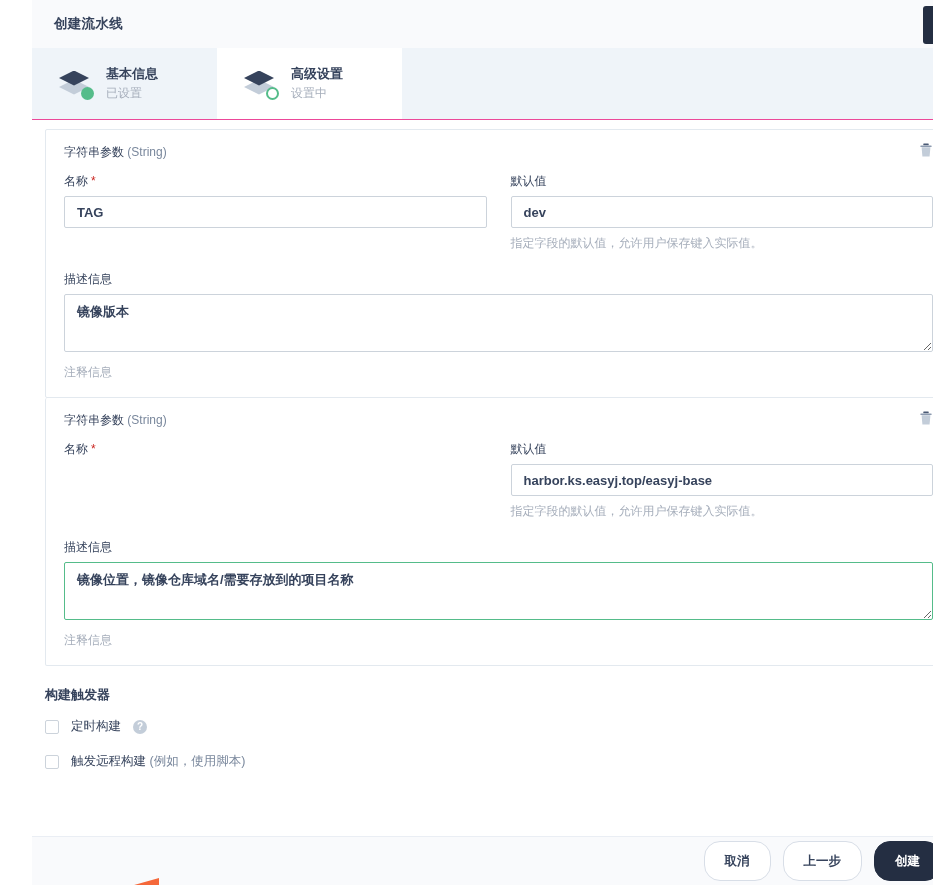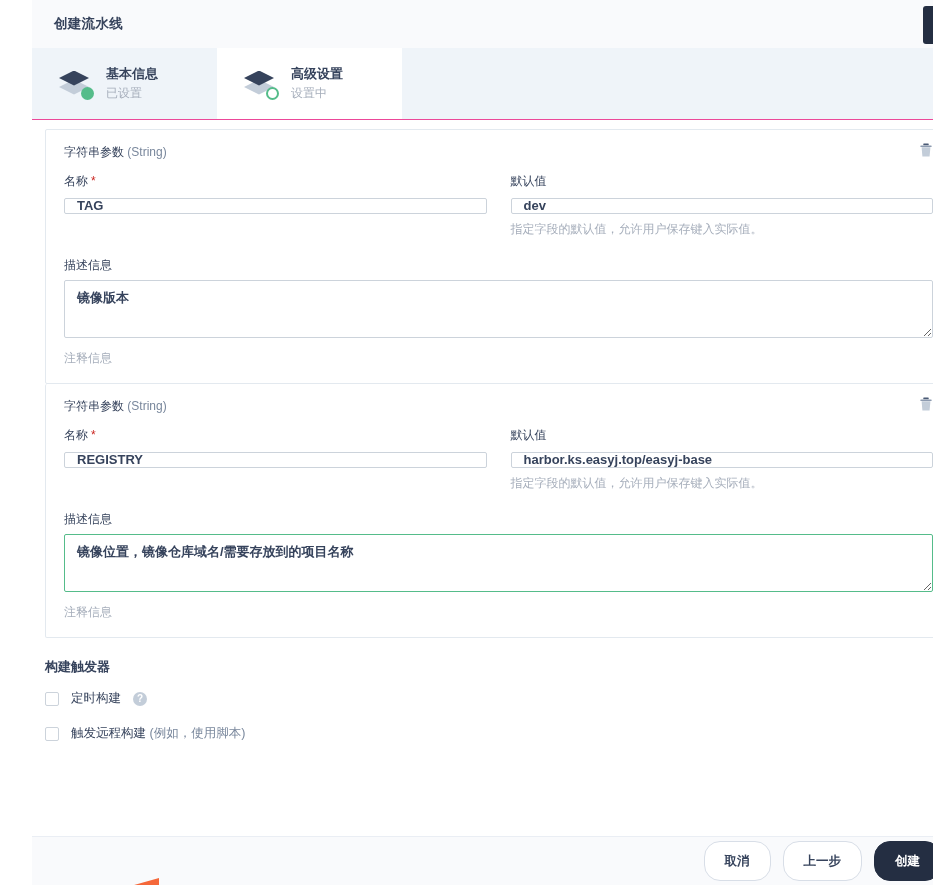--- a/index.html
+++ b/index.html
@@ -142,21 +142,21 @@
   .field-label {
     font-size: 12px;
     color: #36435c;
     margin-bottom: 6px;
     display: block;
   }
   .req { color: #ca2621; margin-left: 3px; }
 
   .text-input {
     width: 100%;
-    height: 16px;
+    height: 32px;
     border: 1px solid #ccd3db;
     border-radius: 2px;
     padding: 0 12px;
     font-size: 13px;
     font-weight: bold;
     color: #36435c;
     background: #ffffff;
     font-family: "Liberation Sans", sans-serif;
     outline: none;
   }
@@ -371,21 +371,20 @@
             <rect x="3.4" y="4.4" width="11.2" height="1.7" rx=".5" fill="#8d9bb0"></rect>
             <path d="M4.6 6.3 H13.4 L12.6 15.4 H5.4 Z" fill="#c3cdd9"></path>
           </svg>
         </span>
 
         <div class="row">
           <div class="col">
             <label class="field-label">
               <span>名称</span><span class="req">*</span>
             </label>
-            <input class="text-input" type="text" value="REGISTRY" style="">
             <div class="helper spacer">&nbsp;</div>
           </div>
           <div class="col">
             <label class="field-label">默认值</label>
             <input class="text-input" type="text" value="harbor.ks.easyj.top/easyj-base" style="">
             <div class="helper">指定字段的默认值，允许用户保存键入实际值。</div>
           </div>
         </div>
 
         <div class="desc-block">

